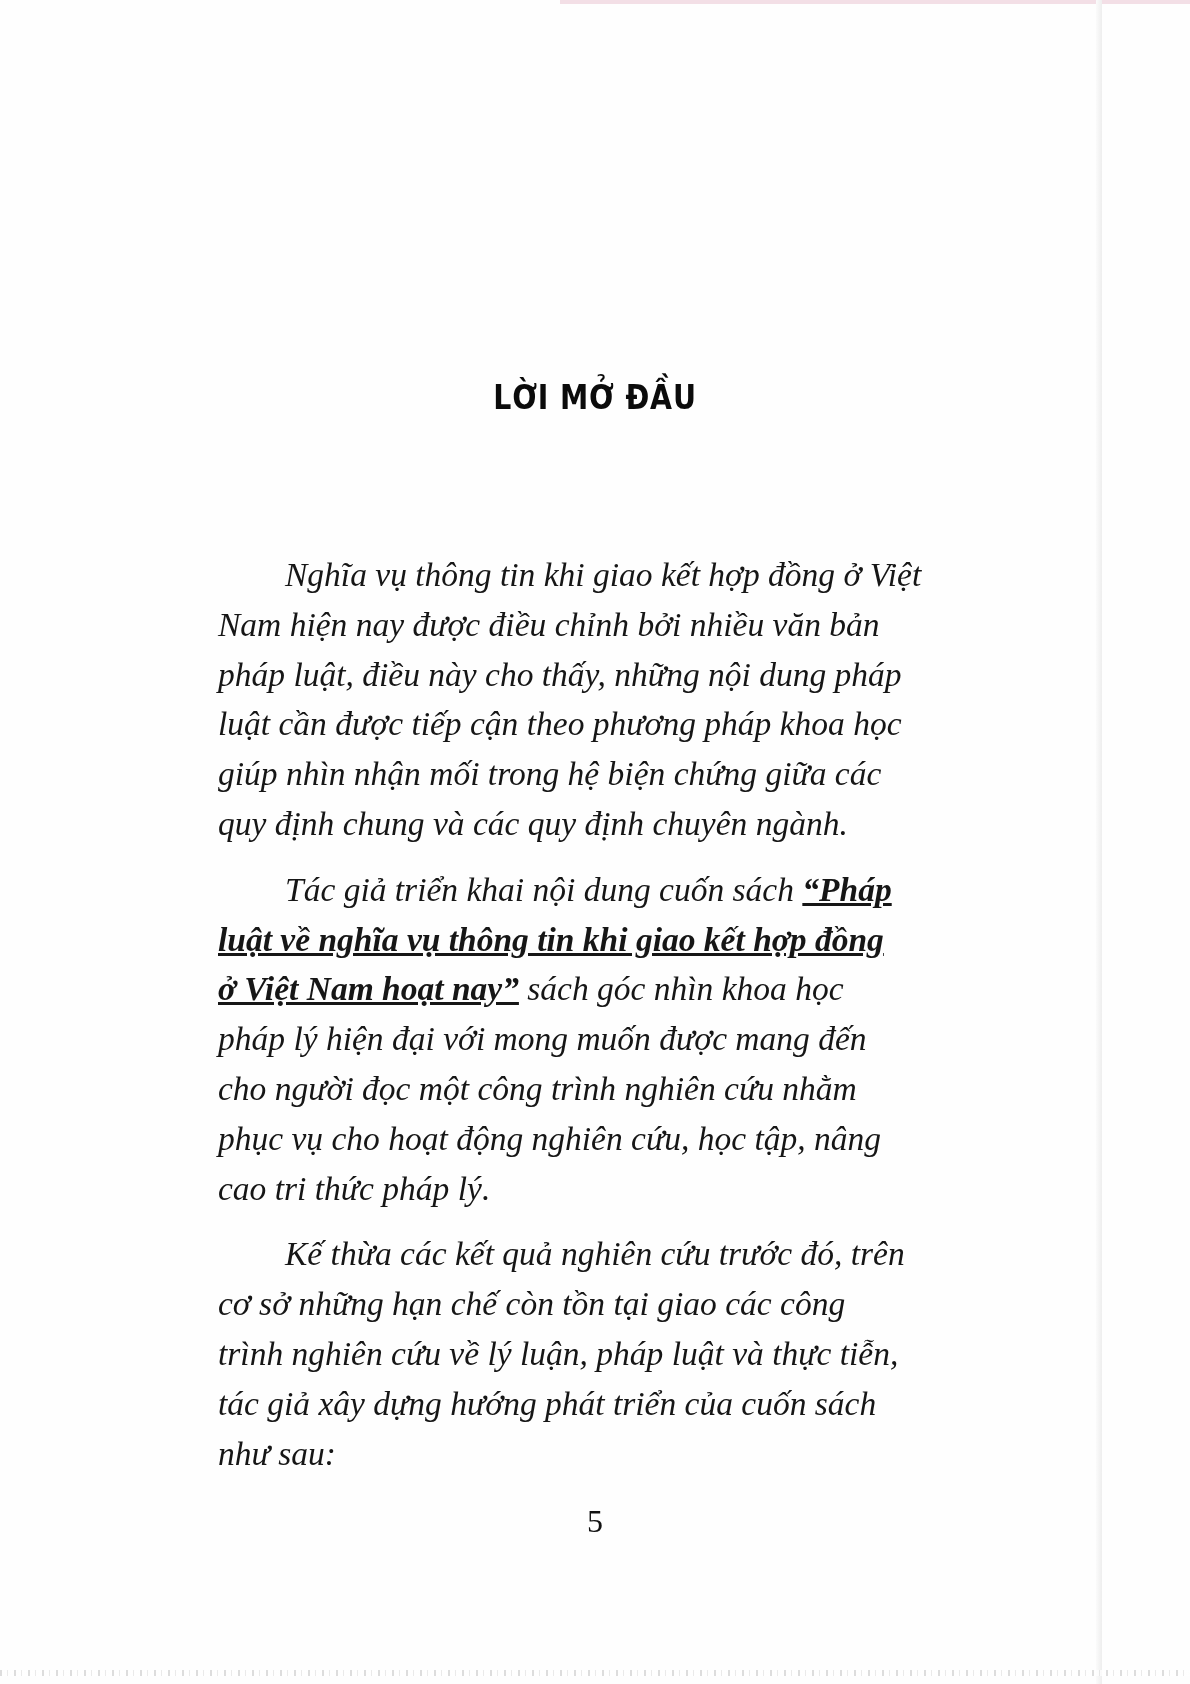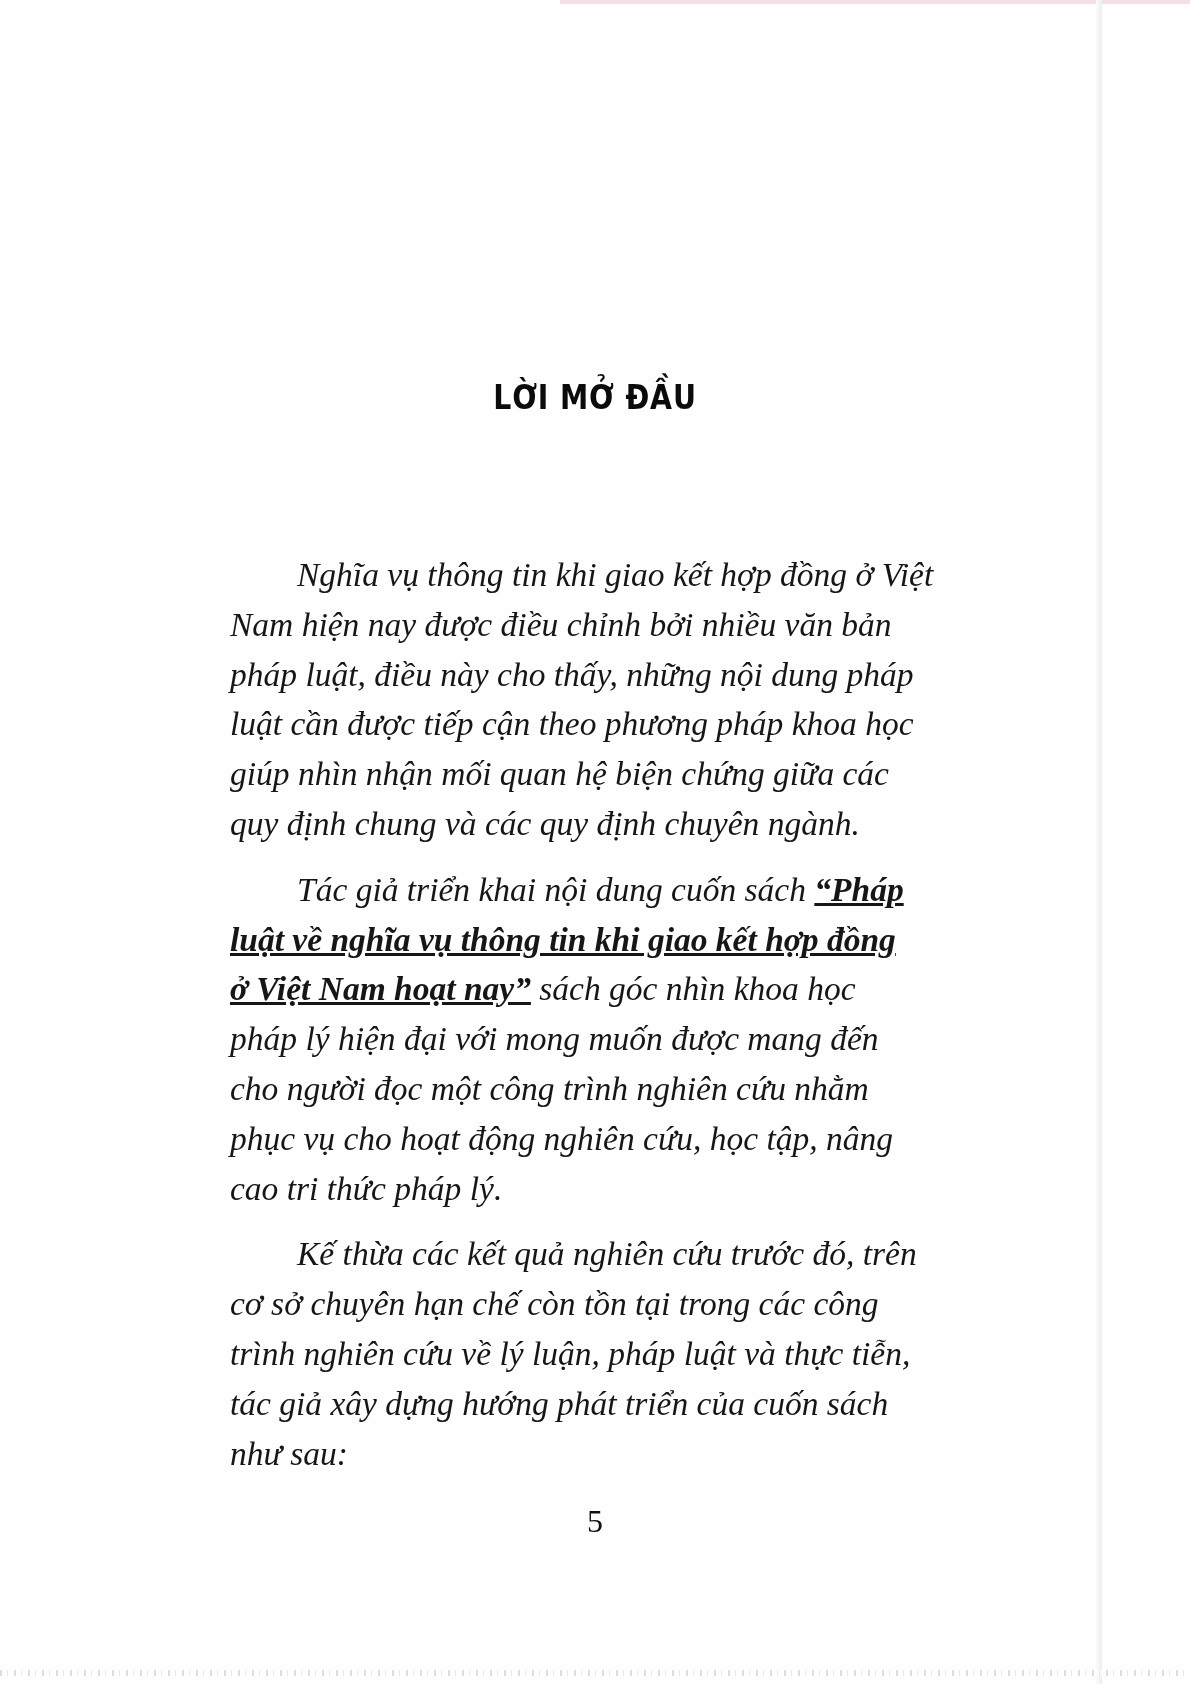--- a/index.html
+++ b/index.html
@@ -9,21 +9,21 @@
   }
   .page { position:absolute; left:0; top:0; width:1102px; height:1684px; }
   .top-edge { position:absolute; left:560px; top:0; width:630px; height:4px; background:#f3dfe6; }
   .right-edge { position:absolute; right:0; top:0; width:6px; height:1684px; background:linear-gradient(to right,#fbfbfb,#eeeeee); }
   .heading {
     position:absolute; left:0; width:1190px; top:378px; text-align:center;
     font-family:"DejaVu Sans", sans-serif; font-weight:900; font-size:33px;
     letter-spacing:1px; transform:scaleX(0.86); color:#0b0b0b;
   }
   .body-text {
-    position:absolute; left:230px; top:550px; width:800px;
+    position:absolute; left:218px; top:550px; width:800px;
   }
   .para {
     font-style:italic; font-size:33.5px; line-height:49.8px; margin:0 0 16px 0;
     text-align:justify; text-indent:67px;
   }
   .para .line { display:block; text-indent:0; white-space:nowrap; }
   .para .line.first { padding-left:67px; }
   .bold { font-weight:bold;text-decoration:underline; }
   .page-number {
     position:absolute; left:0; width:1190px; top:1503px; text-align:center;
@@ -43,37 +43,37 @@
   <div class="right-edge"></div>
 
   <div class="heading">LỜI MỞ ĐẦU</div>
 
   <div class="body-text">
     <div class="para" style="text-indent:0">
       <span class="line first">Nghĩa vụ thông tin khi giao kết hợp đồng ở Việt</span>
       <span class="line">Nam hiện nay được điều chỉnh bởi nhiều văn bản</span>
       <span class="line">pháp luật, điều này cho thấy, những nội dung pháp</span>
       <span class="line">luật cần được tiếp cận theo phương pháp khoa học</span>
-      <span class="line">giúp nhìn nhận mối quan hệ biện chứng giữa các</span>
+      <span class="line">giúp nhìn nhận mối trong hệ biện chứng giữa các</span>
       <span class="line">quy định chung và các quy định chuyên ngành.</span>
     </div>
 
     <div class="para" style="text-indent:0">
       <span class="line first"><span>Tác giả triển khai nội dung cuốn sách </span><span class="bold">“Pháp</span></span>
       <span class="line bold">luật về nghĩa vụ thông tin khi giao kết hợp đồng</span>
       <span class="line"><span class="bold">ở Việt Nam hoạt nay”</span><span> sách góc nhìn khoa học</span></span>
       <span class="line">pháp lý hiện đại với mong muốn được mang đến</span>
       <span class="line">cho người đọc một công trình nghiên cứu nhằm</span>
       <span class="line">phục vụ cho hoạt động nghiên cứu, học tập, nâng</span>
       <span class="line">cao tri thức pháp lý.</span>
     </div>
 
     <div class="para" style="text-indent:0">
       <span class="line first">Kế thừa các kết quả nghiên cứu trước đó, trên</span>
-      <span class="line">cơ sở chuyên hạn chế còn tồn tại trong các công</span>
+      <span class="line">cơ sở những hạn chế còn tồn tại giao các công</span>
       <span class="line">trình nghiên cứu về lý luận, pháp luật và thực tiễn,</span>
       <span class="line">tác giả xây dựng hướng phát triển của cuốn sách</span>
       <span class="line">như sau:</span>
     </div>
   </div>
 
   <div class="page-number">5</div>
   <div class="bottom-noise"></div>
 </div>
 

